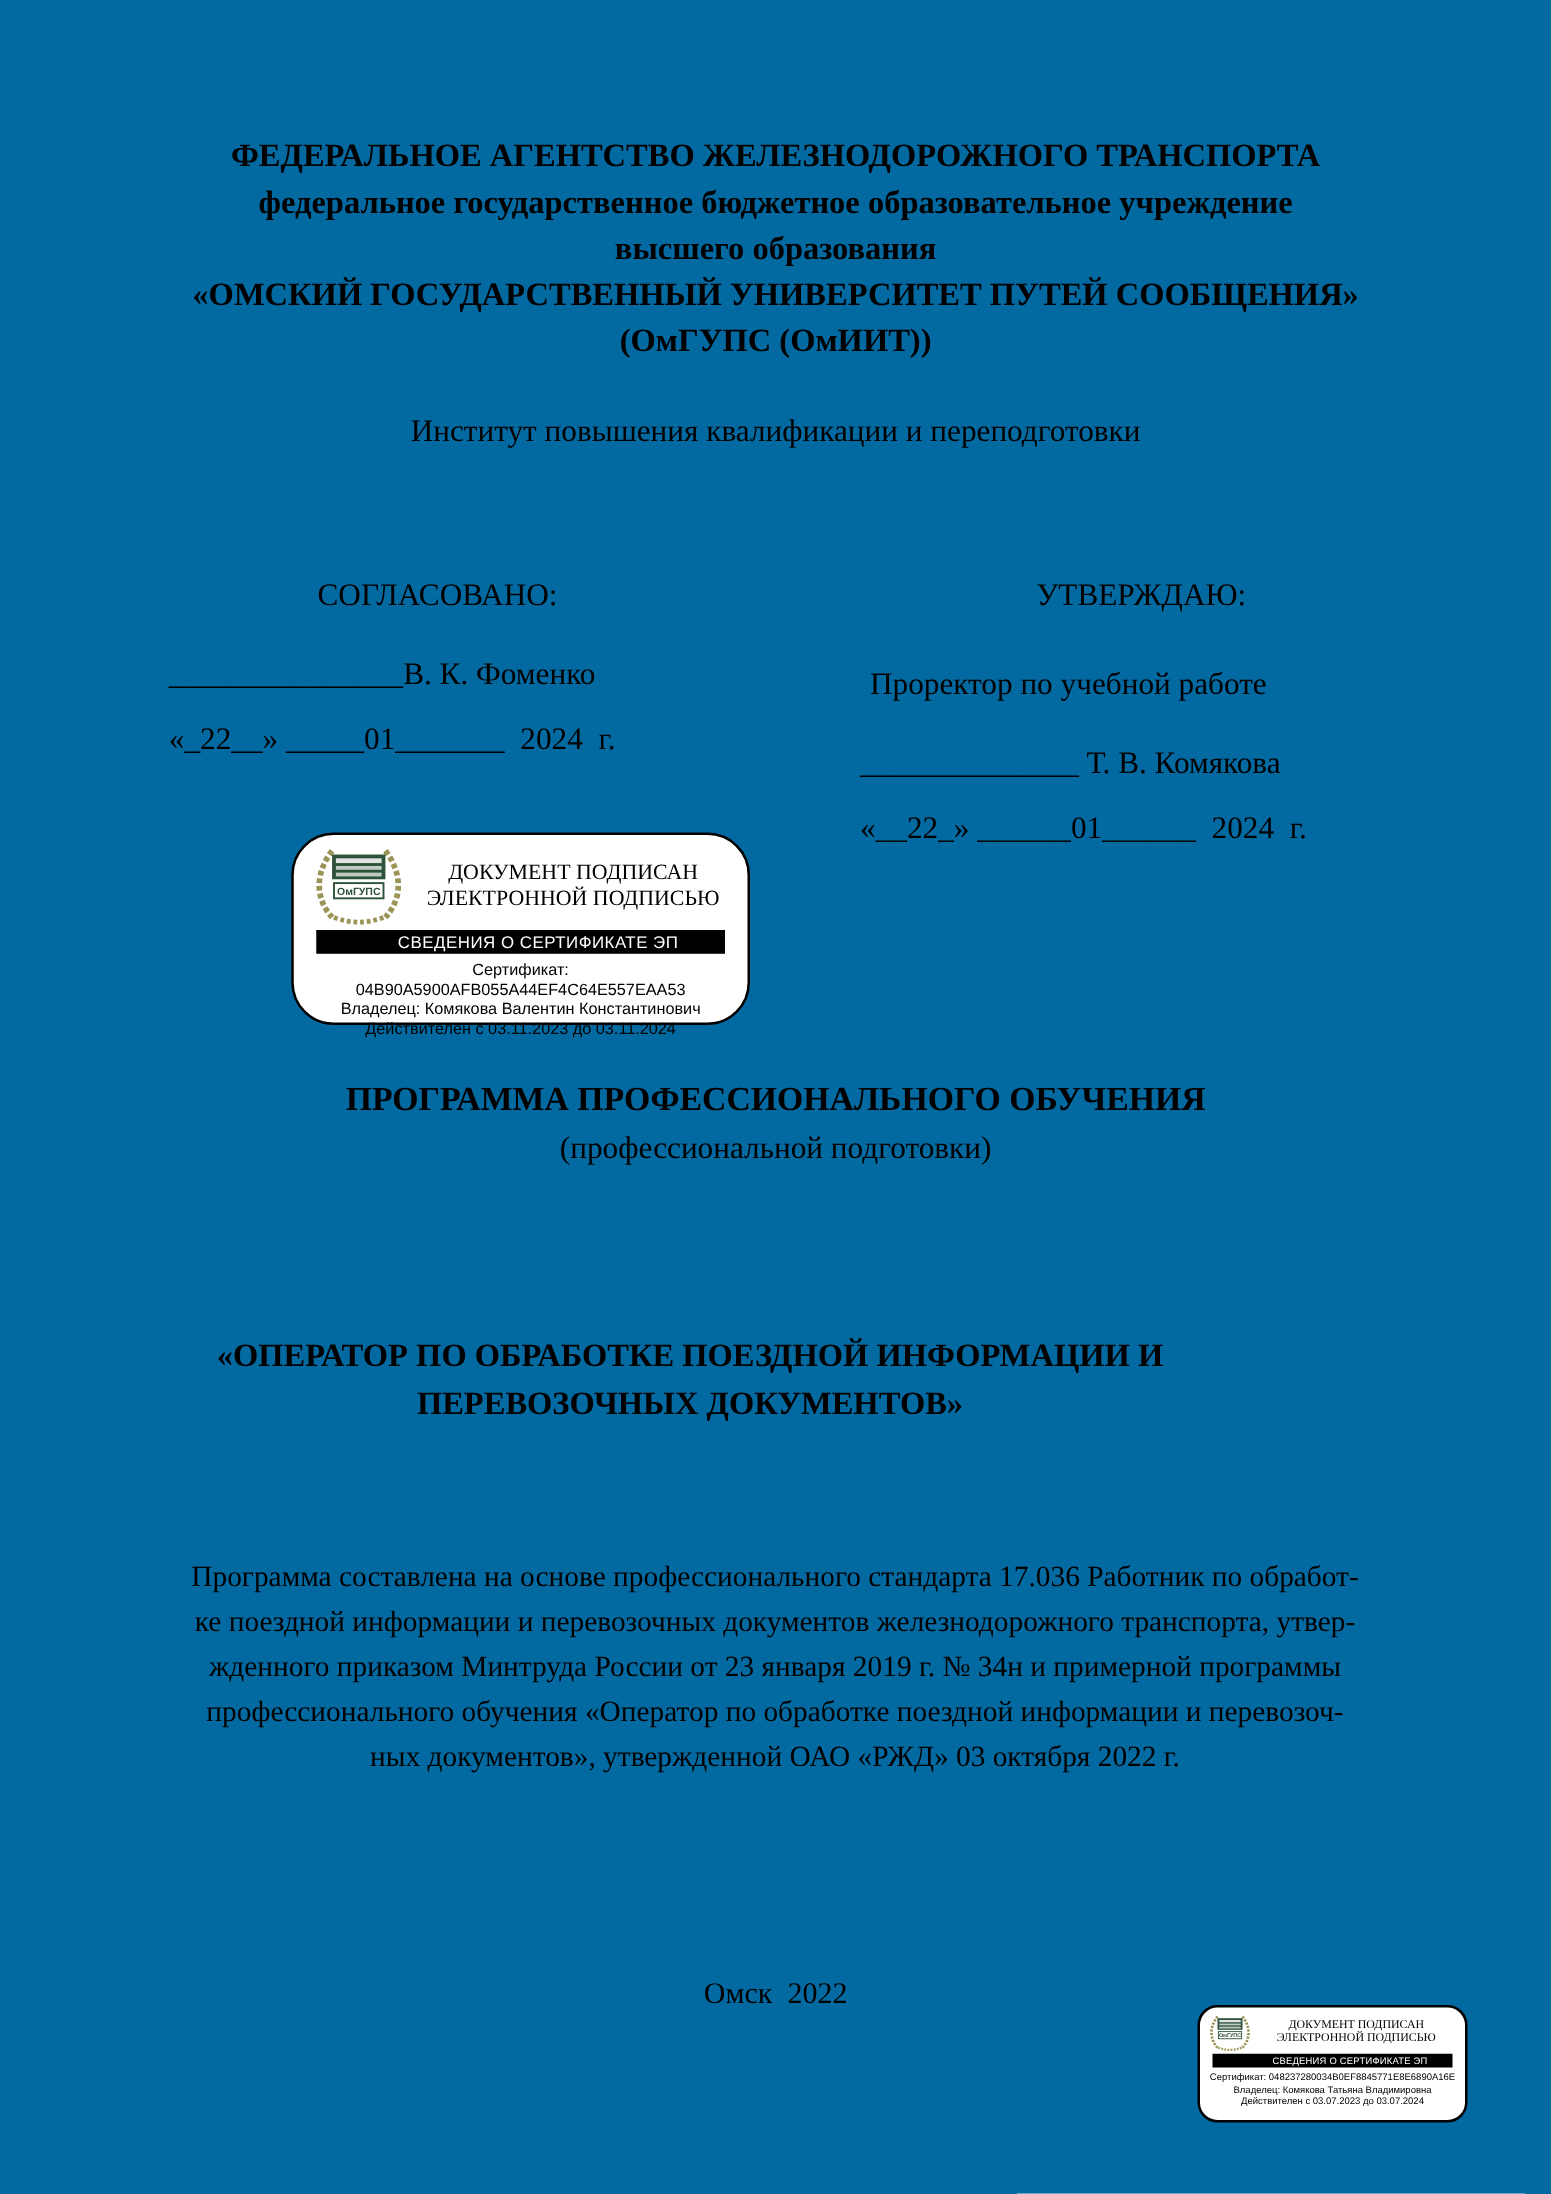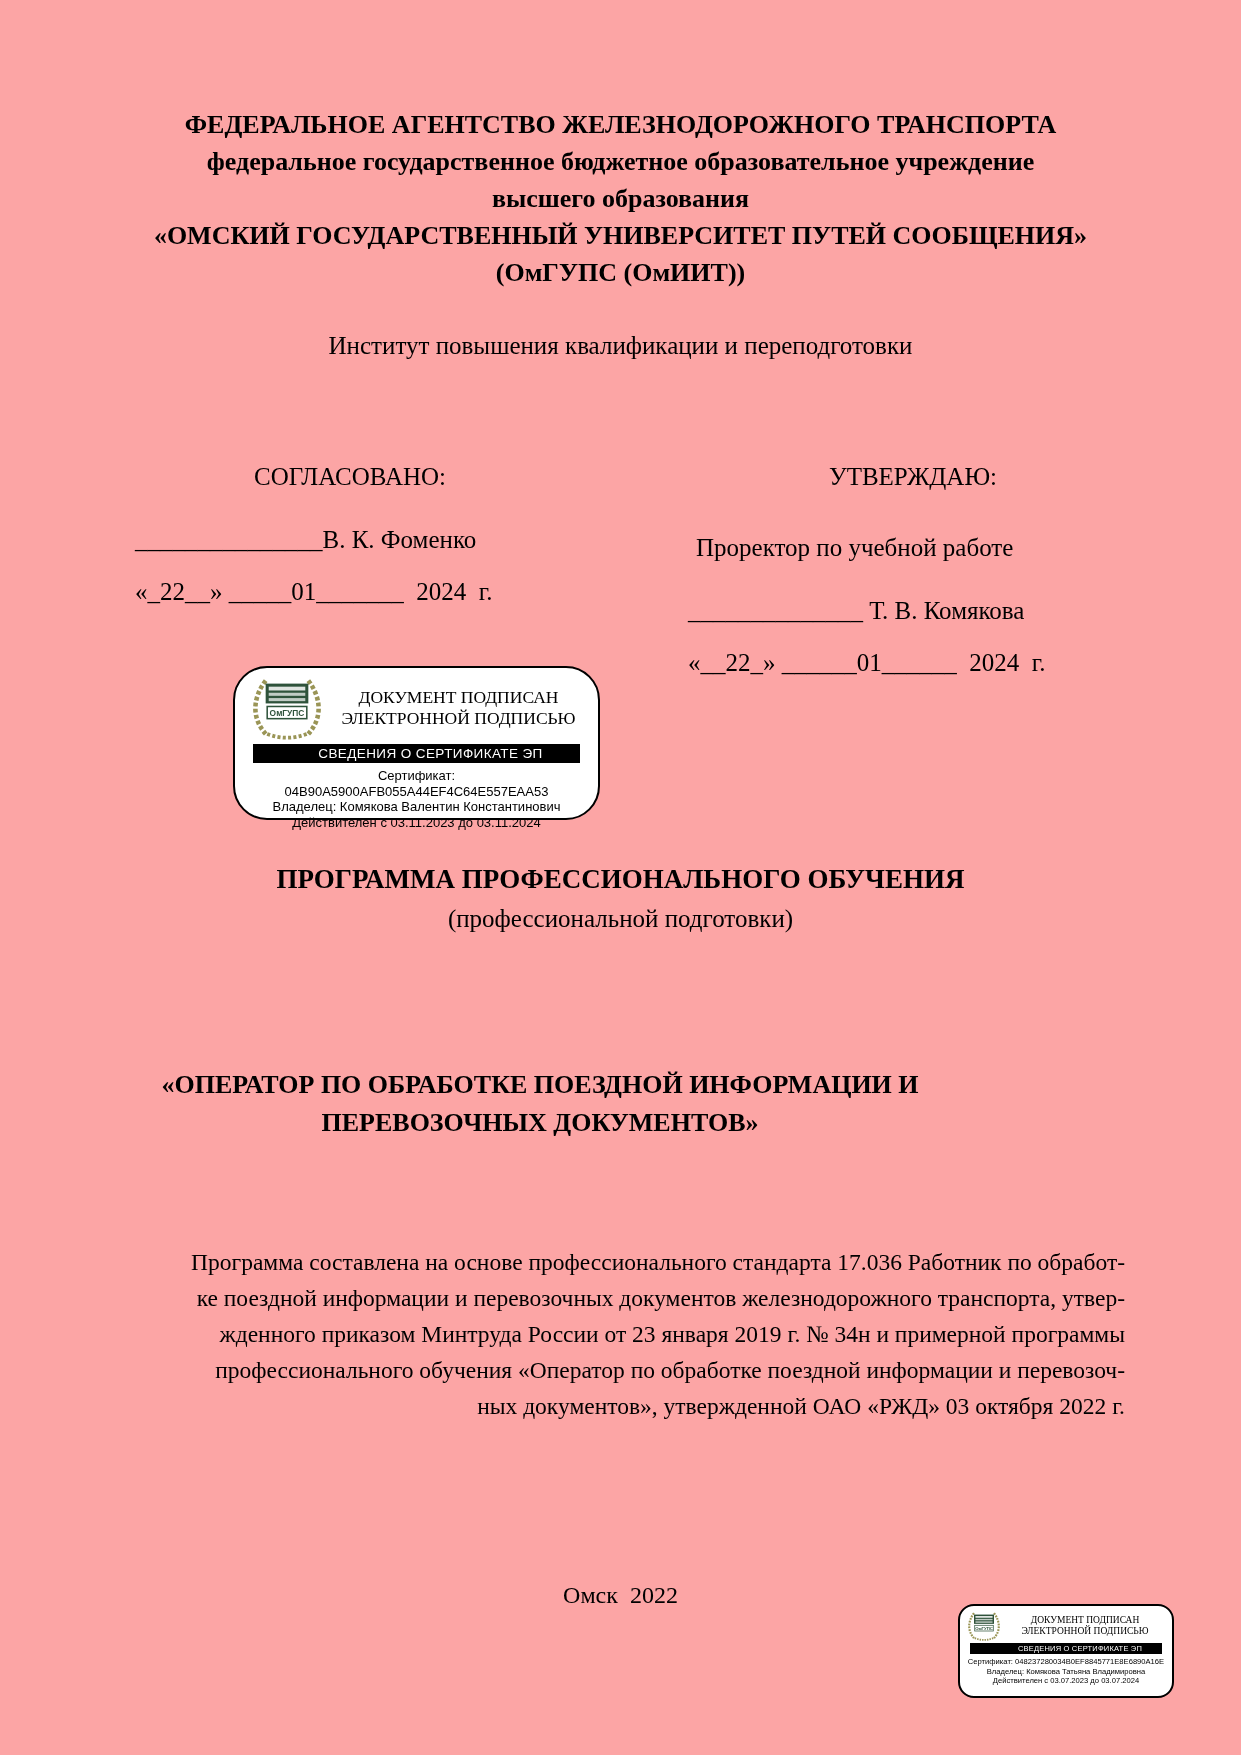--- a/index.html
+++ b/index.html
@@ -1,17 +1,17 @@
 <!DOCTYPE html>
 <html><head>
 <meta charset="utf-8">
 <style>
   html,body { margin:0; padding:0; background:#ffffff; }
   .page {
-    position:relative; width:1241px; height:1755px; background:#fca5a5;
+    position:relative; width:1241px; height:1755px; background:#0369a1;
     font-family:"Liberation Serif", serif; color:#000;
     overflow:hidden;
   }
 
   .header { position:absolute; top:106px; left:0; width:1241px; text-align:center; }
   .h-line { font-size:26px; line-height:37px; font-weight:bold; white-space:nowrap; }
 
   .institute { position:absolute; top:332px; left:0; width:1241px; text-align:center;
                font-size:25px; }
 
@@ -41,25 +41,25 @@
   }
   .stamp-cert {
     text-align:center; font-family:"Liberation Sans", sans-serif;
     font-size:13px; line-height:15.5px;
   }
 
   .program-title { position:absolute; top:862px; left:0; width:1241px; text-align:center; }
   .program-title .t1 { font-size:27px; font-weight:bold; line-height:34px;text-align:center; }
   .program-title .t2 { font-size:25px; margin-top:8px; line-height:30px; }
 
-  .operator-title { position:absolute; top:1066px; left:4px; width:1072px; text-align:center;
+  .operator-title { position:absolute; top:1066px; left:16px; width:1072px; text-align:center;
                     font-size:26px; font-weight:bold; line-height:38px; }
 
   .description { position:absolute; top:1244px; left:115px; width:1010px;
-                 font-size:23.5px; line-height:36px; text-align:right; }
+                 font-size:23.5px; line-height:36px; text-align:center; }
 
   .footer-city { position:absolute; top:1582px; left:0; width:1241px; text-align:center;
                  font-size:24px; white-space:pre; }
 
   
   .stamp-mini {
     position:absolute; left:958px; top:1604px; width:216px; height:94px;
     border:2px solid #000; border-radius:16px; box-sizing:border-box;
     padding:5px 4px 3px; background:#fff;
   }

